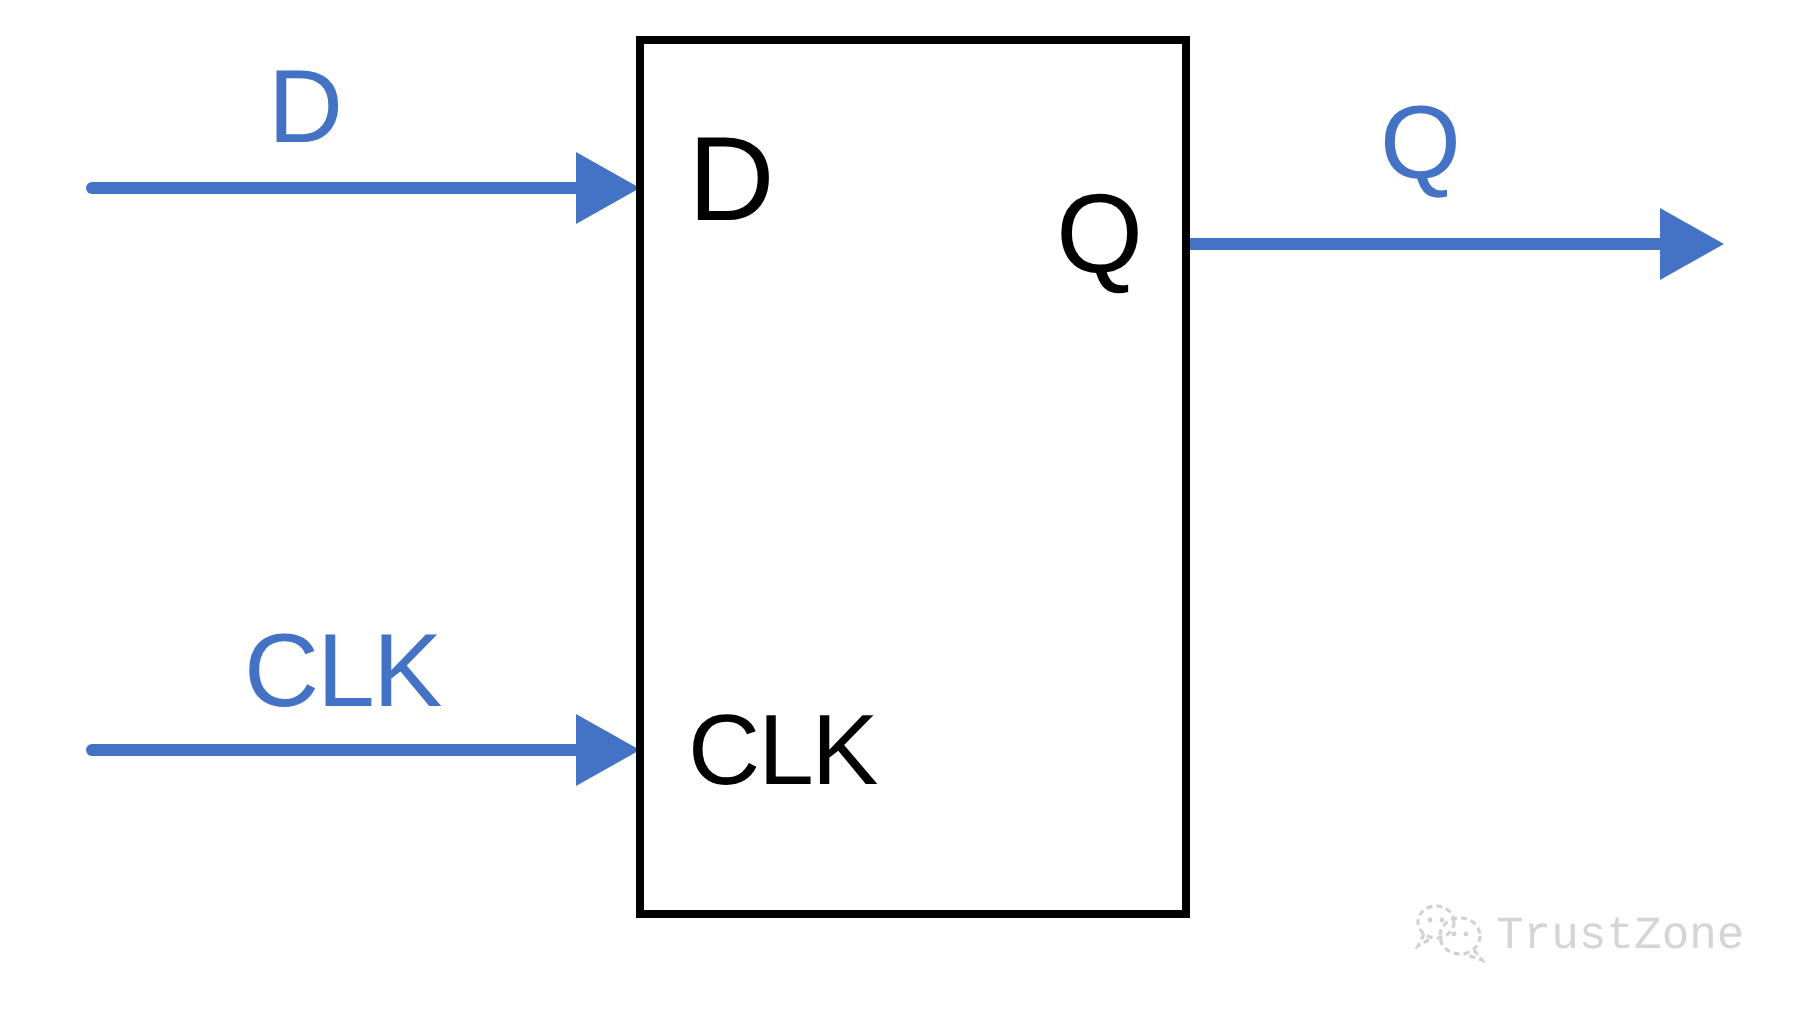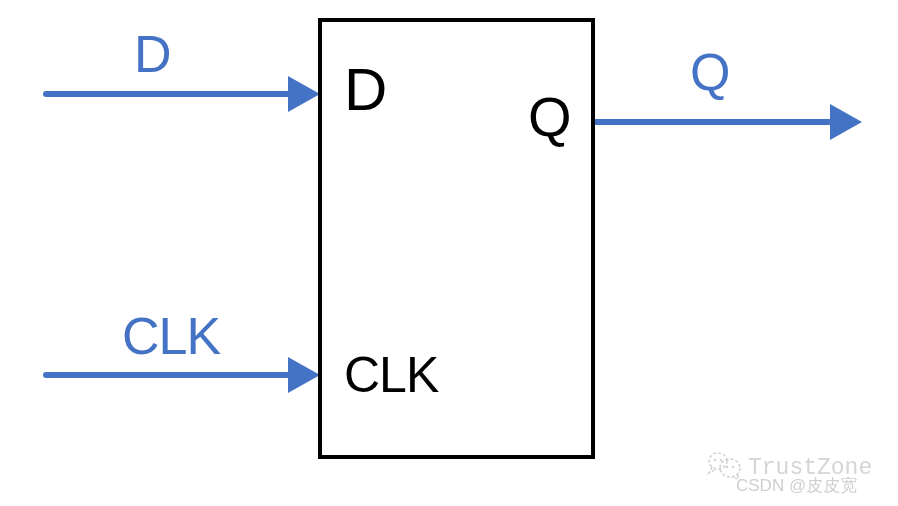--- a/index.html
+++ b/index.html
@@ -132,16 +132,15 @@
         <path d="M31 23 L35 28 L26 25"></path>
       </g>
       <g fill="#d2d2d2">
         <circle cx="9" cy="8" r="1.2"></circle>
         <circle cx="15" cy="8" r="1.2"></circle>
         <circle cx="21" cy="15" r="1.2"></circle>
         <circle cx="27" cy="15" r="1.2"></circle>
       </g>
     </svg>
     <div class="wm-brand">TrustZone</div>
-    <div class="wm-credit">CSDN @皮皮宽</div>
   </div>
 
 </div>
 
 </body></html>

